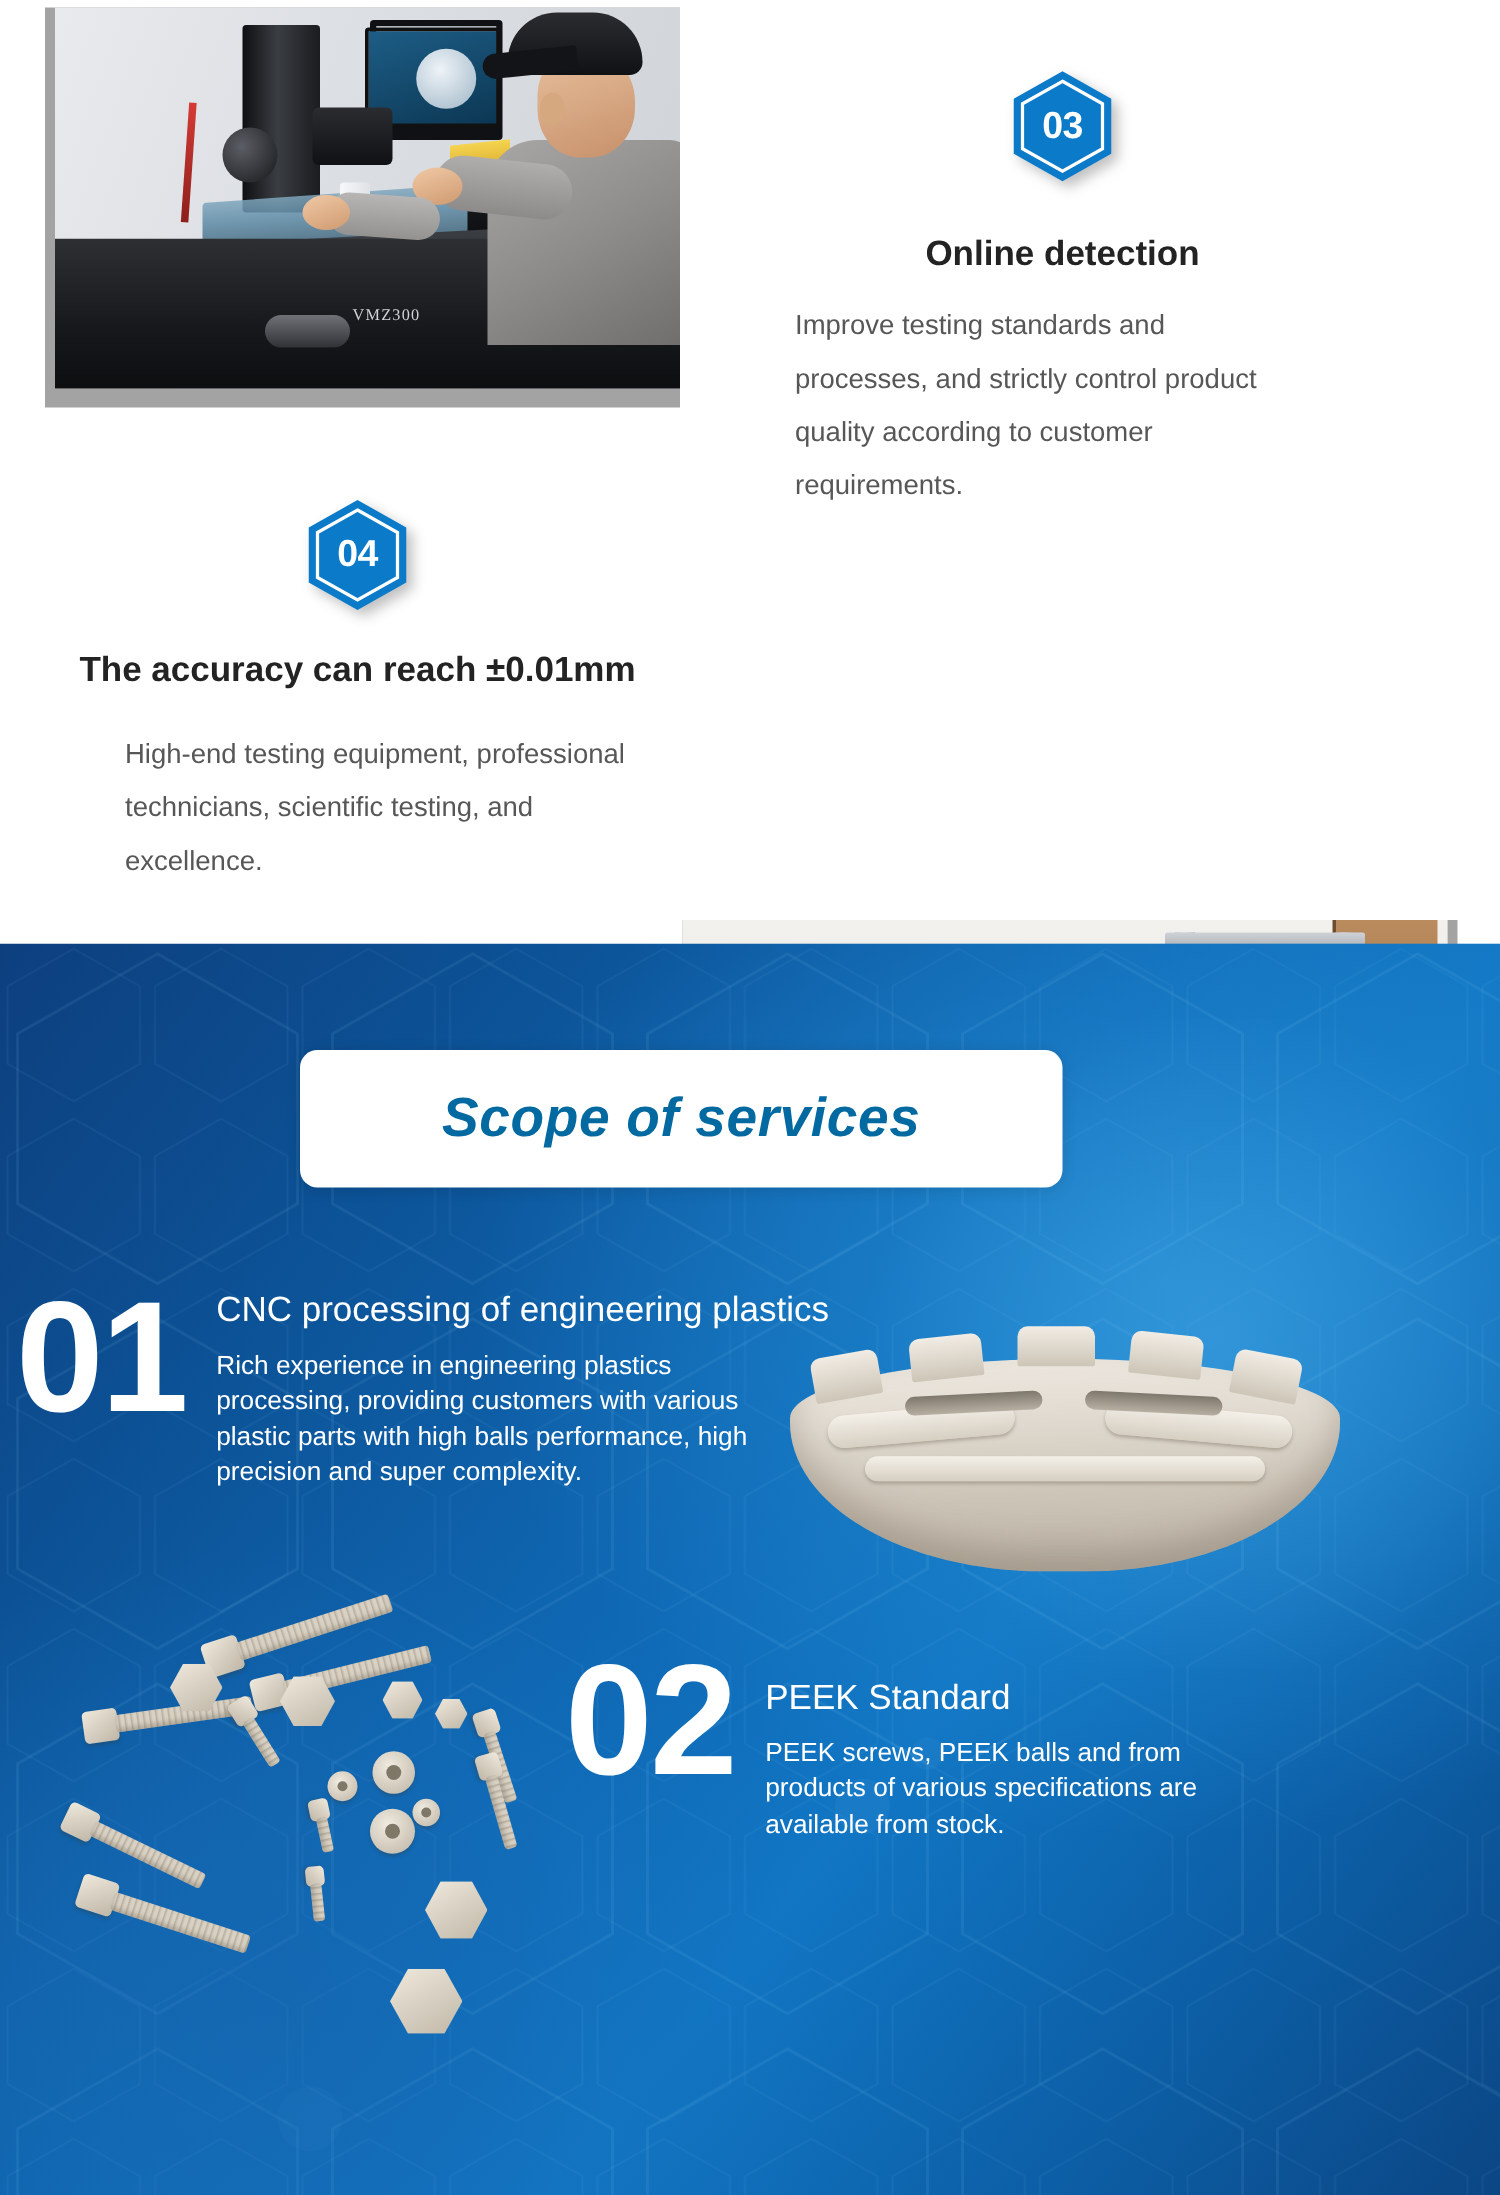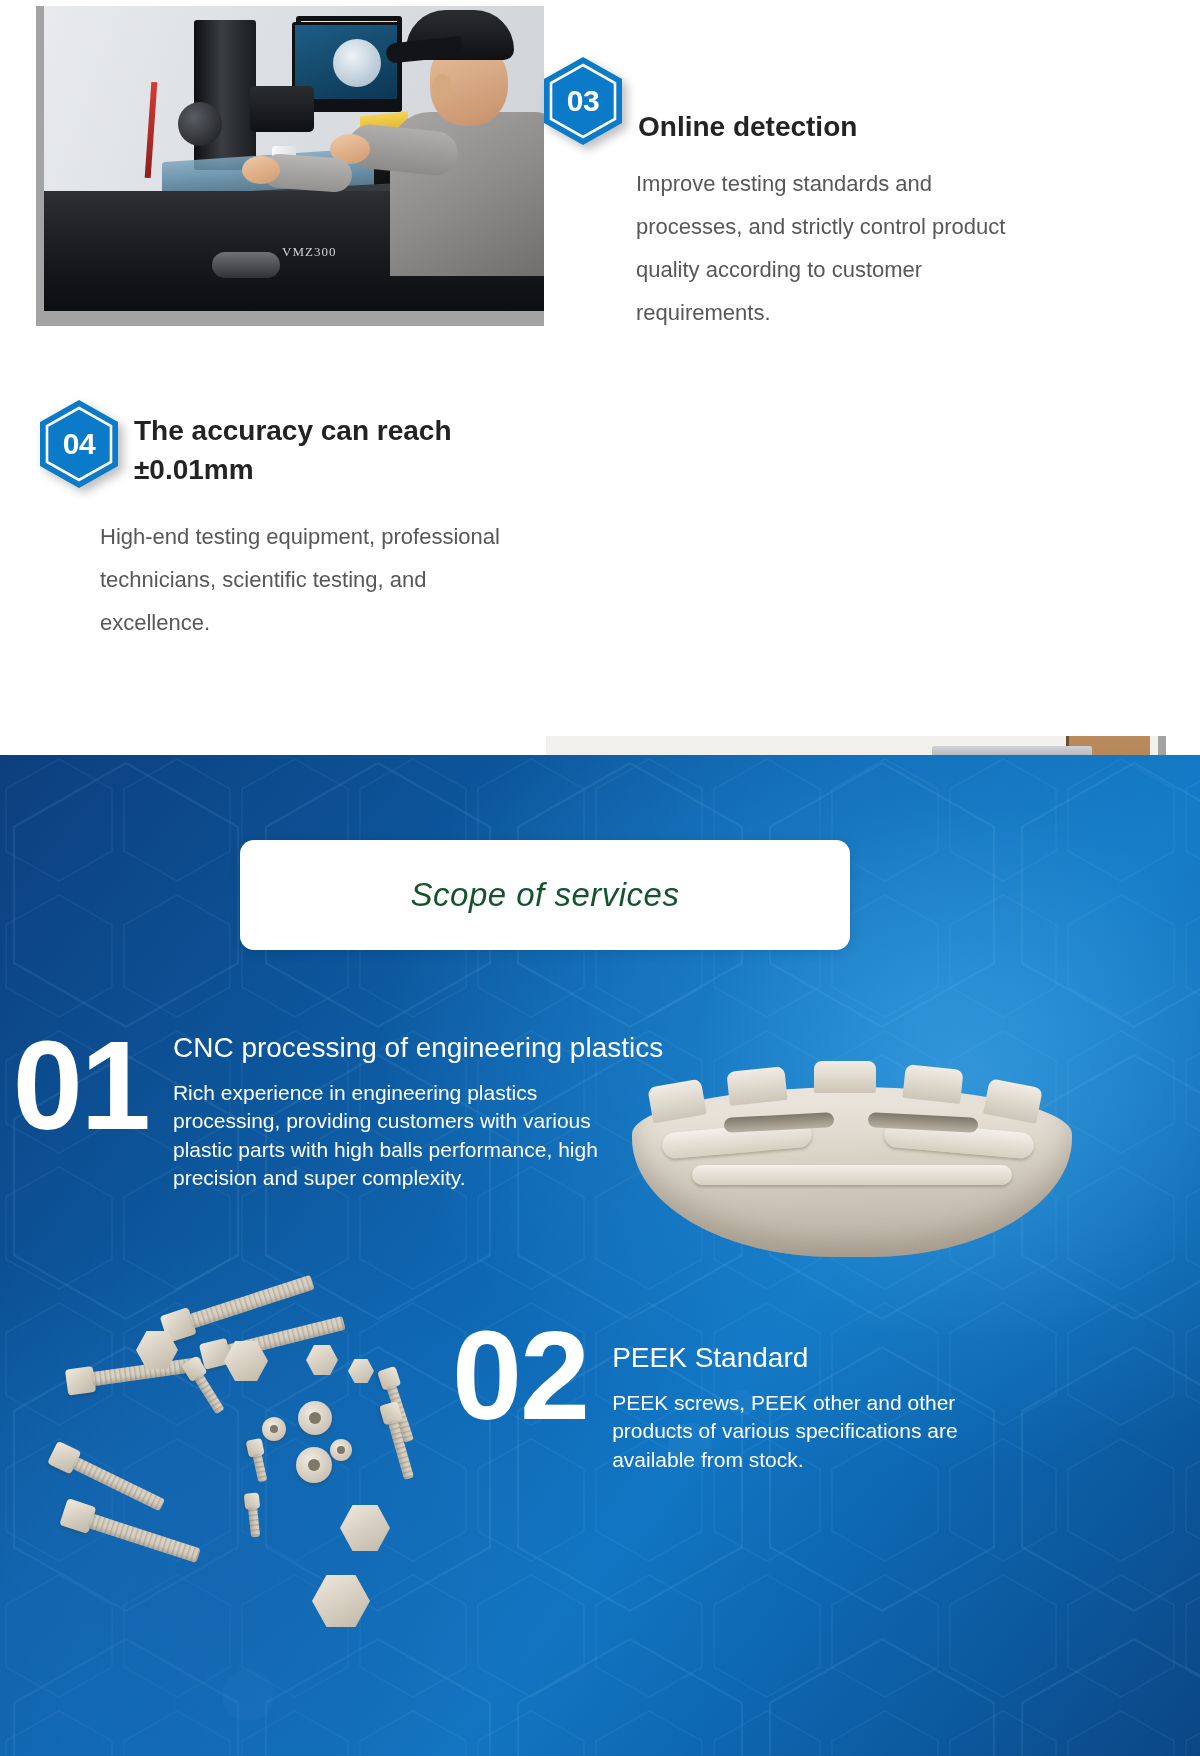--- a/index.html
+++ b/index.html
@@ -206,22 +206,23 @@
     display: flex; align-items: center; justify-content: center;
     color: #ffffff;
     font-size: 30px;
     font-weight: bold;
     letter-spacing: -0.5px;
   }
 
   
   .feat-head {
     display: flex;
-    align-items: flex-end;
-    gap: 12px;
+    align-items: center;
+    gap: 22px;
+    flex-direction: column;
   }
   .feat-title {
     font-size: 28px;
     font-weight: bold;
     color: #232323;
     line-height: 1.42;
     padding-top: 14px;
   }
   .feat-body {
     font-size: 22px;
@@ -296,24 +297,24 @@
     left: 240px; top: 85px;
     width: 610px; height: 110px;
     background: #ffffff;
     border-radius: 14px;
     display: flex;
     align-items: center;
     justify-content: center;
     box-shadow: 0 2px 12px rgba(0,0,0,.12);
   }
   .scope-title {
-    font-size: 33px;
+    font-size: 44px;
     font-style: italic;
-    color: #14532d;
-    font-weight: normal;
+    color: #0369a1;
+    font-weight: bold;
     letter-spacing: .5px;
   }
 
   
   .svc01 {
     position: absolute;
     left: 18px; top: 268px;
     width: 640px;
     display: flex;
     align-items: flex-start;
@@ -640,18 +641,18 @@
       <div class="washer" style="left:258px; top:126px; width:34px; height:34px;"></div>
       <div class="washer" style="left:256px; top:172px; width:36px; height:36px;"></div>
       <div class="washer" style="left:222px; top:142px; width:24px; height:24px;"></div>
       <div class="washer" style="left:290px; top:164px; width:22px; height:22px;"></div>
     </div>
 
     <div class="svc02">
       <div class="svc-num">02</div>
       <div class="svc-text">
         <div class="svc-title">PEEK Standard</div>
-        <div class="svc-body">PEEK screws, PEEK other and other products of various specifications are available from stock.</div>
+        <div class="svc-body">PEEK screws, PEEK balls and from products of various specifications are available from stock.</div>
       </div>
     </div>
 
   </div>
 </div>
 
 </body></html>

